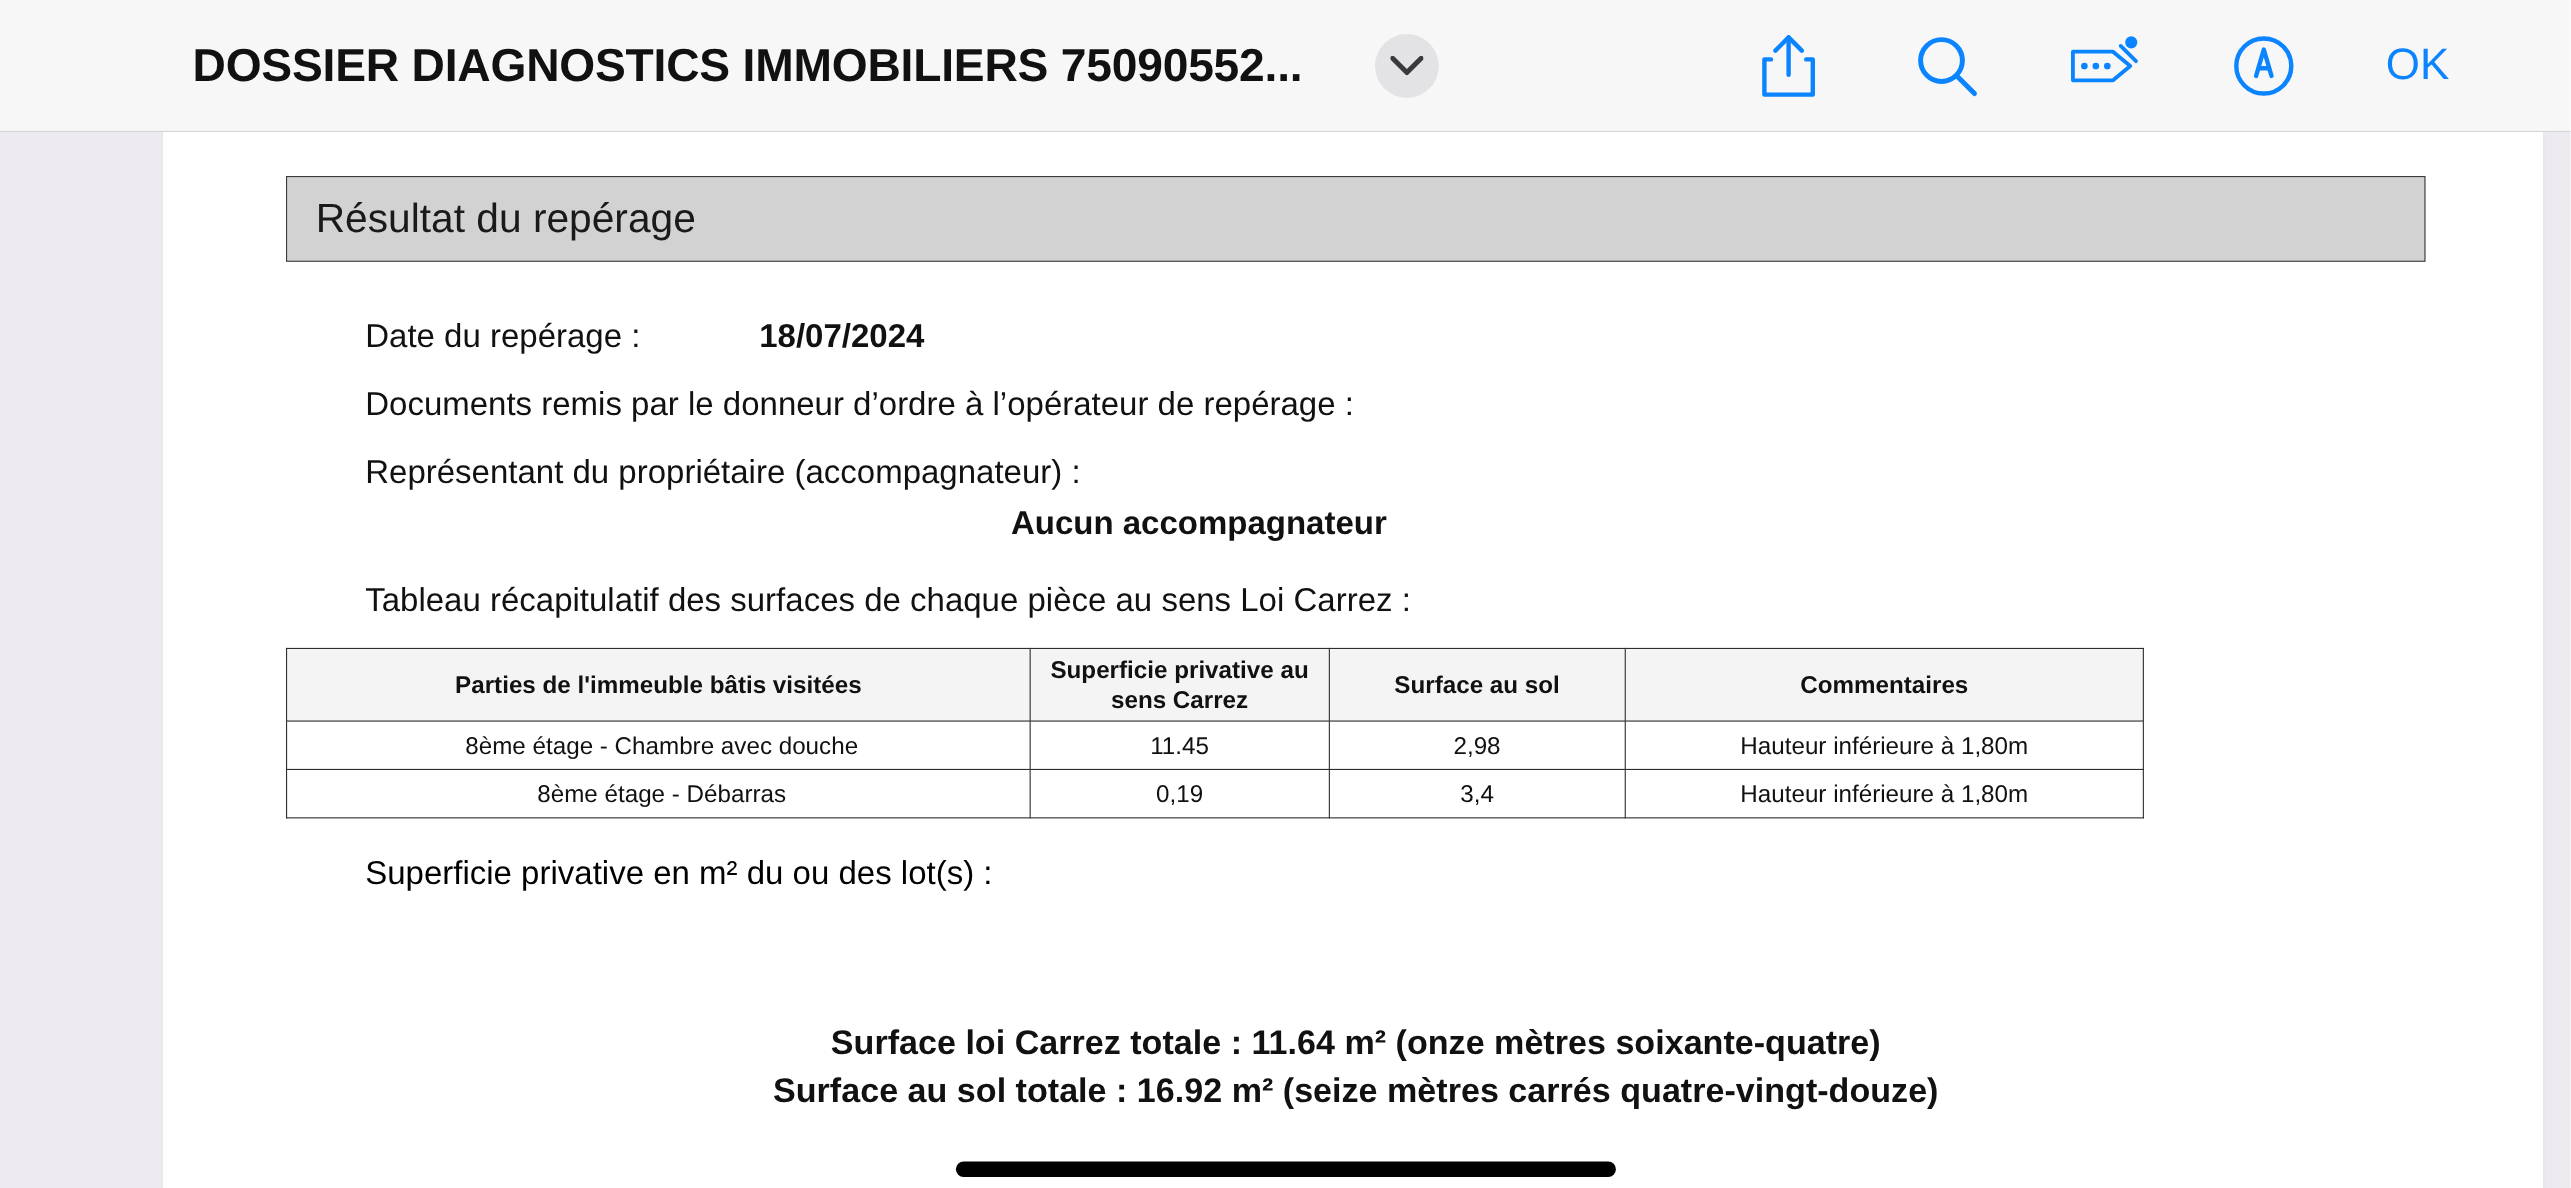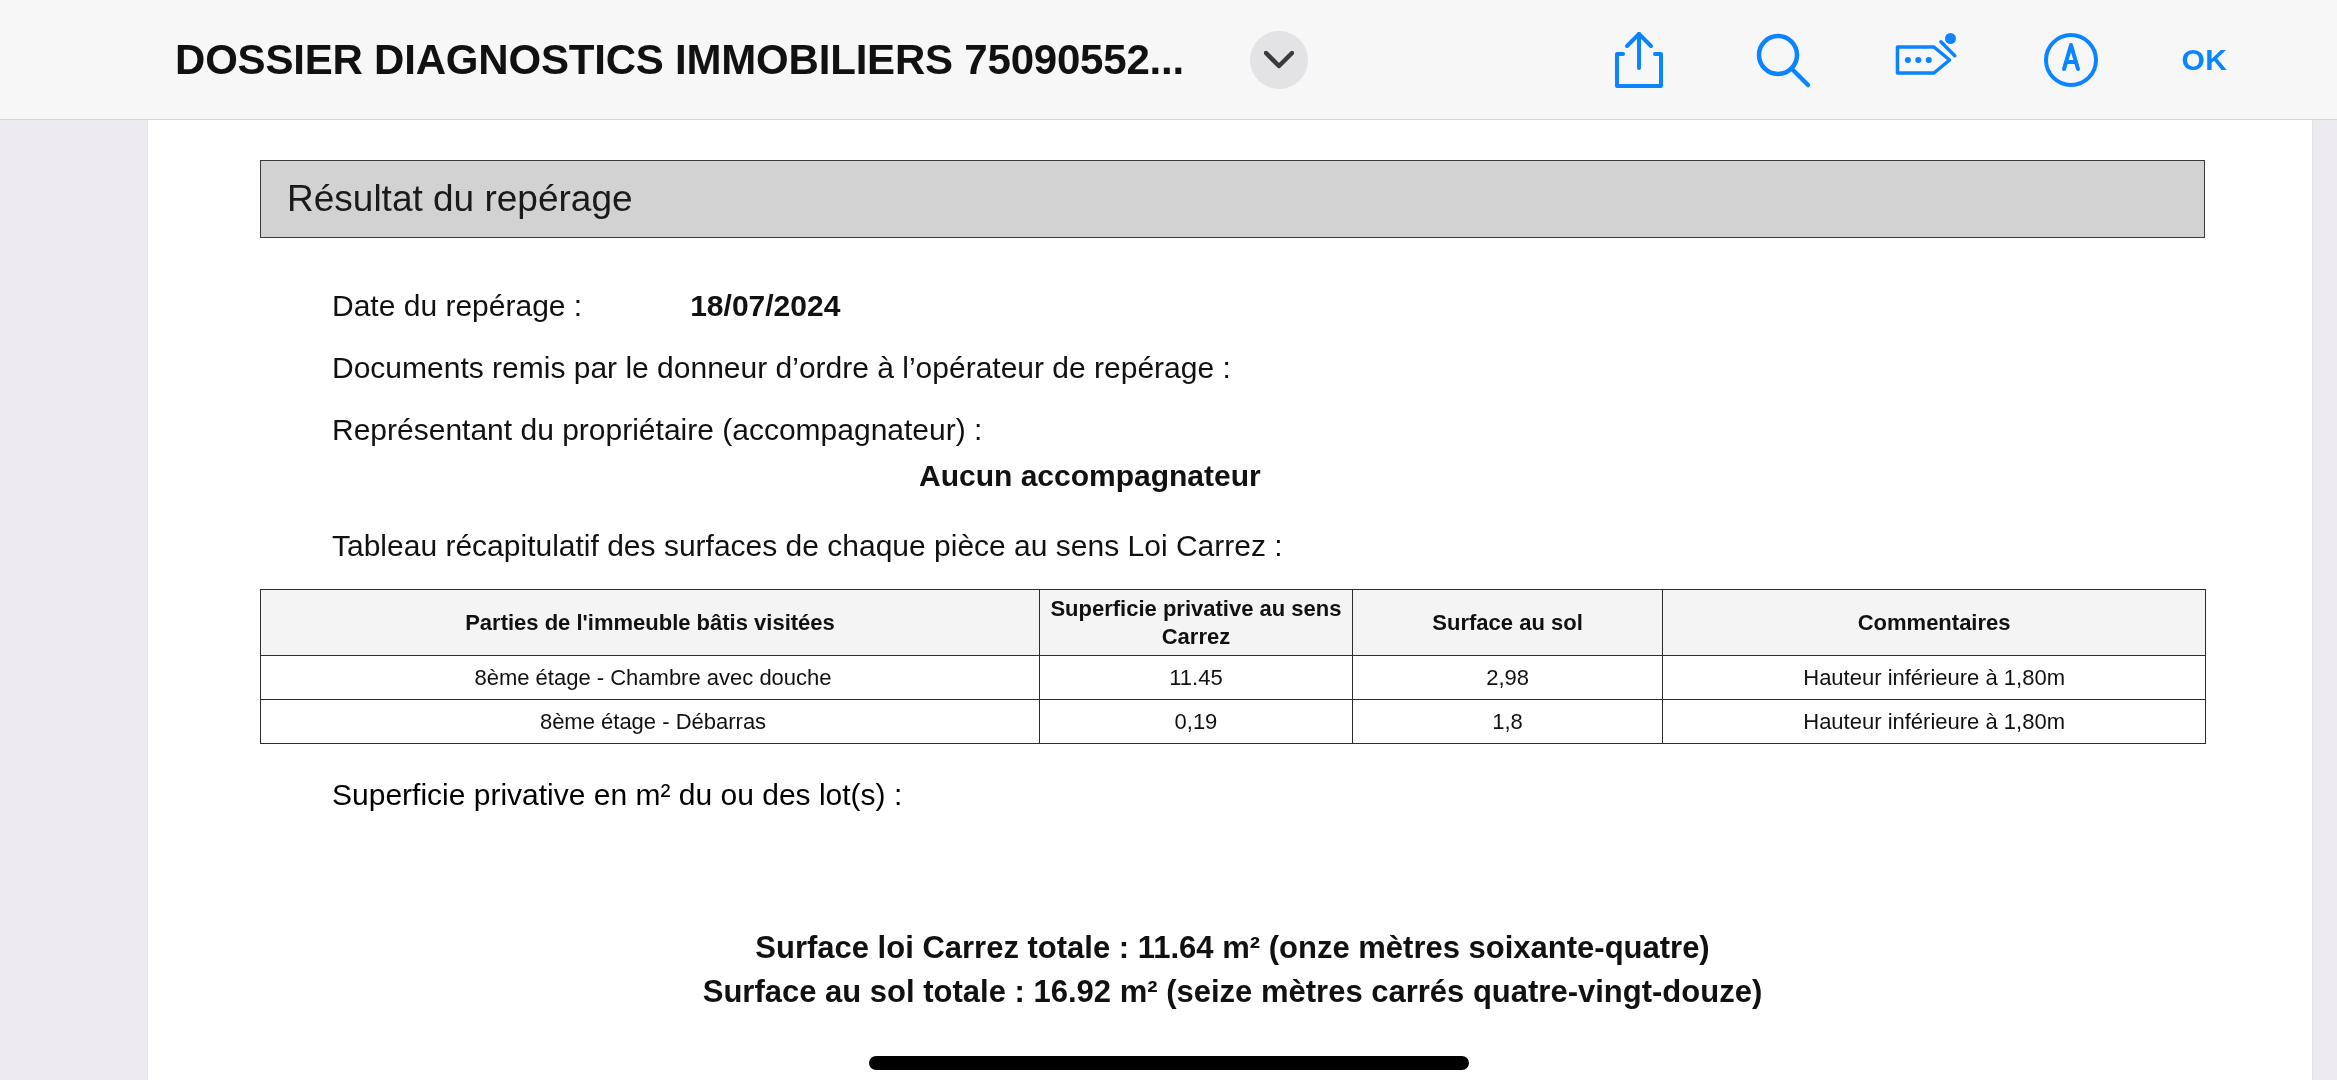--- a/index.html
+++ b/index.html
@@ -45,23 +45,23 @@
     align-items: center;
     gap: 78px;
     padding-right: 110px;
   }
   .icon-btn {
     width: 66px; height: 66px;
     display: flex; align-items: center; justify-content: center;
     position: relative;
   }
   .ok-btn {
-    font-size: 30px;
+    font-size: 40px;
     color: #0a84ff;
-    font-weight: 700;
+    font-weight: 400;
     letter-spacing: 0.2px;
   }
   .dot-badge {
     position: absolute;
     width: 11px; height: 11px;
     border-radius: 50%;
     background: #0a84ff;
     top: 6px; right: 4px;
   }
 
@@ -114,21 +114,21 @@
   .field-value { font-weight: 700; margin-left: 108px; }
   .field-value-indent { font-weight: 700; display: block; margin-left: 585px; margin-top: 6px;}
   .field-value-indent2 { font-weight: 700; display: block; margin-left: 587px; margin-top: 6px;}
 
   .table-intro { margin-top: 30px; font-size: 30px; }
 
   
   table.carrez {
     margin-top: 24px;
     border-collapse: collapse;
-    width: 1946px;
+    width: 1689px;
     table-layout: fixed;
     border-radius: 21px;
   }
   table.carrez th, table.carrez td {
     border: 1px solid #2d2d2d;
     padding: 0;
   }
   table.carrez th {
     background: #f4f4f4;
     font-size: 22px;
@@ -274,21 +274,21 @@
         <tbody>
           <tr>
             <td class="left">8ème étage - Chambre avec douche</td>
             <td>11.45</td>
             <td>2,98</td>
             <td>Hauteur inférieure à 1,80m</td>
           </tr>
           <tr>
             <td class="left">8ème étage - Débarras</td>
             <td>0,19</td>
-            <td>1,8</td>
+            <td>3,4</td>
             <td>Hauteur inférieure à 1,80m</td>
           </tr>
         </tbody>
       </table>
 
       <div class="after-table">Superficie privative en m² du ou des lot(s) :</div>
 
       <div class="totals">
         <div>Surface loi Carrez totale : 11.64 m² (onze mètres soixante-quatre)</div>
         <div>Surface au sol totale : 16.92 m² (seize mètres carrés quatre-vingt-douze)</div>

